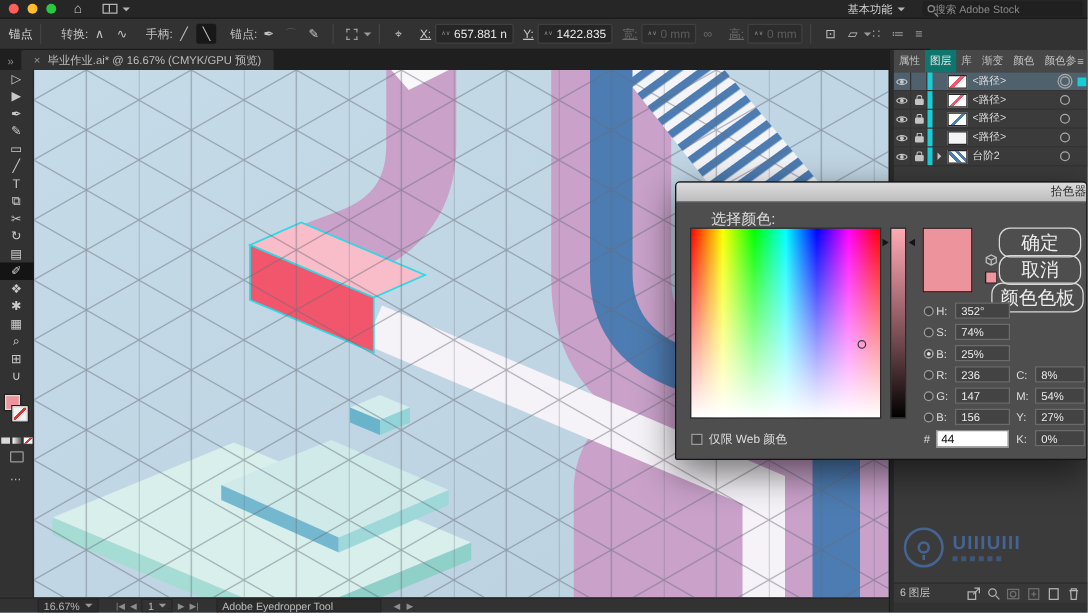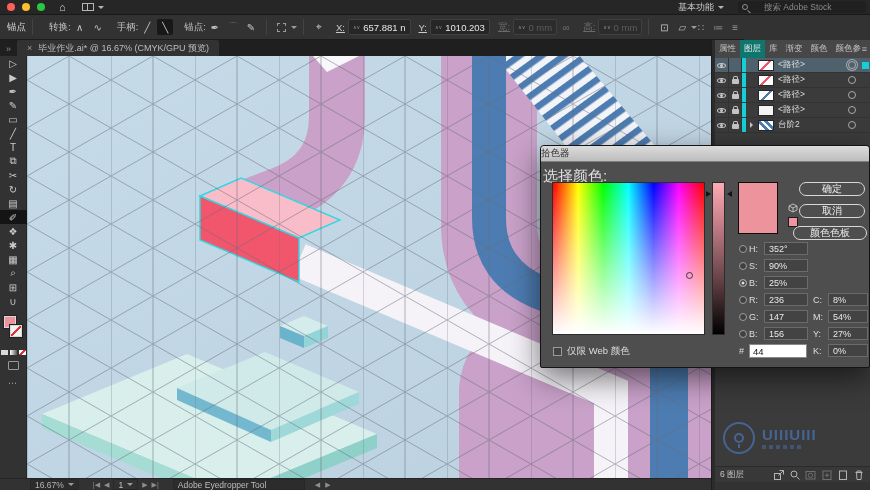--- a/index.html
+++ b/index.html
@@ -9,21 +9,21 @@
 
 .titlebar{position:absolute;left:0;top:0;width:870px;height:15px;background:#262626;border-bottom:1px solid #191919;display:flex;align-items:center;z-index:30}
 .light{width:8px;height:8px;border-radius:50%;margin-left:7px}
 .l-red{background:#ff5f57}.l-yel{background:#febc2e}.l-grn{background:#28c840}
 .home{margin-left:14px;font-size:11px;color:#c9c9c9;line-height:10px}
 .wsicon{margin-left:16px;width:12px;height:8px;border:1px solid #b5b5b5;position:relative}
 .wsicon::before{content:"";position:absolute;left:4px;top:0;bottom:0;width:1px;background:#b5b5b5}
 .chev{width:0;height:0;border:3px solid transparent;border-top-color:#b5b5b5;margin-left:4px;margin-top:3px}
 .apptitle{position:absolute;left:0;right:0;text-align:center;font-size:9px;color:#c6c6c6}
 .ws-name{position:absolute;right:146px;display:flex;align-items:center;font-size:9px;color:#cfcfcf}
-.search{position:absolute;right:4px;width:128px;height:12px;background:#202020;border-radius:2px;display:flex;align-items:center;padding:0 4px;gap:16px}
+.search{position:absolute;right:4px;width:128px;height:12px;background:#202020;border-radius:2px;display:flex;align-items:center;padding:0 4px;gap:0}
 .mag{width:6px;height:6px;border:1px solid #8f8f8f;border-radius:50%;position:relative;flex:none}
 .mag::after{content:"";position:absolute;left:5px;top:5px;width:4px;height:1px;background:#8f8f8f;transform:rotate(45deg);transform-origin:0 0}
 .search input{background:transparent;border:none;outline:none;color:#9a9a9a;font-size:8.5px;width:100%;font-family:inherit}
 .search input::placeholder{color:#8a8a8a}
 
 
 .controlbar{position:absolute;left:0;top:15px;width:744px;height:25px;background:#323232;border-bottom:1px solid #1c1c1c;display:flex;align-items:center;z-index:29}
 .cb-lab{color:#dcdcdc;margin-left:7px;font-size:9.5px}
 .cb-glab{color:#c3c3c3;margin-left:10px;font-size:9.5px}
 .vsep{width:1px;height:16px;background:#434343;margin:0 6px}
@@ -114,33 +114,33 @@
 .wmark{position:absolute;left:8px;top:374px;width:142px;height:48px;display:flex;align-items:center;gap:7px;opacity:.92}
 .wcirc{width:32px;height:32px;border:2.5px solid #47689b;border-radius:50%;display:flex;align-items:center;justify-content:center;flex:none}
 .bulb{width:10px;height:10px;border:2px solid #47689b;border-radius:50%;position:relative}
 .bulb::after{content:"";position:absolute;left:2px;top:9px;width:2px;height:4px;background:#47689b}
 .wtxt{color:#47689b;font-weight:bold;font-size:15px;letter-spacing:1px;line-height:14px}
 .wdots{display:flex;gap:3px;margin-top:3px}
 .wdots span{width:4px;height:4px;background:#47689b;opacity:.65}
 
 
 .dlg{position:absolute;left:540px;top:145px;width:330px;height:223px;background:#4e4e4e;border:1px solid #141414;border-radius:4px 4px 2px 2px;box-shadow:0 10px 30px rgba(0,0,0,.55);z-index:40}
-.dtitle{height:16px;background:linear-gradient(#dcdcdc,#bdbdbd);border-bottom:1px solid #7f7f7f;border-radius:3px 3px 0 0;display:flex;align-items:center;justify-content:flex-start;color:#2e2e2e;font-size:9.5px}
-.dsel{position:absolute;left:2px;top:21px;color:#dedede;font-size:15px}
+.dtitle{height:16px;background:linear-gradient(#dcdcdc,#bdbdbd);border-bottom:1px solid #7f7f7f;border-radius:3px 3px 0 0;display:flex;align-items:center;justify-content:flex-end;color:#2e2e2e;font-size:9.5px}
+.dsel{position:absolute;left:28px;top:21px;color:#dedede;font-size:12px}
 .cfield{position:absolute;left:11px;top:36px;width:153px;height:153px;border:1px solid #2c2c2c;
  background:linear-gradient(to top,#fff,rgba(255,255,255,0)),
  linear-gradient(to right,#f00,#ff0 16.6%,#0f0 33.3%,#0ff 50%,#00f 66.6%,#f0f 83.3%,#f00)}
 .cmark{position:absolute;left:133px;top:89px;width:7px;height:7px;border:1.5px solid #3a3a3a;border-radius:50%}
 .cslider{position:absolute;left:171px;top:36px;width:13px;height:153px;border:1px solid #2c2c2c;background:linear-gradient(#ffaab4,#c27d86 28%,#6b454b 62%,#000 100%)}
 .sarrL{position:absolute;left:165px;top:45px;width:0;height:0;border:3.5px solid transparent;border-left:5px solid #141414;border-right:none}
 .sarrR{position:absolute;left:186px;top:45px;width:0;height:0;border:3.5px solid transparent;border-right:5px solid #141414;border-left:none}
 .prev{position:absolute;left:197px;top:36px;width:40px;height:52px;background:#ec939c;border:1px solid #0e0e0e}
 .gcube{position:absolute;left:246px;top:56px}
 .minisw{position:absolute;left:247px;top:71px;width:10px;height:10px;background:#f0959f;border:1px solid #1c1c1c}
-.dbtn{position:absolute;left:258px;width:66px;height:14px;border:1.3px solid #d8d8d8;border-radius:9px;background:transparent;color:#ededed;font-size:10px;display:flex;align-items:center;justify-content:center;font-family:Liberation Sans, sans-serif}
+.dbtn{position:absolute;left:258px;width:66px;height:24px;border:1.3px solid #d8d8d8;border-radius:9px;background:transparent;color:#ededed;font-size:15px;display:flex;align-items:center;justify-content:center;font-family:Liberation Sans, sans-serif}
 .b-ok{top:36px}.b-cancel{top:58px}.b-sw{top:80px;left:252px;width:74px}
 .frow{position:absolute;display:flex;align-items:center;gap:2px}
 .rad{width:8px;height:8px;border:1px solid #9c9c9c;border-radius:50%;background:#404040;flex:none}
 .rad.on{background:#e2e2e2;box-shadow:inset 0 0 0 1.5px #404040}
 .flab{width:13px;color:#dedede;font-size:9px;flex:none}
 .vbox{width:44px;height:13px;background:#434343;border:1px solid #6b6b6b;color:#e9e9e9;font-size:9px;display:flex;align-items:center;padding-left:4px}
 .vbox.w40{width:40px}
 .hexin{width:58px;height:14px;background:#fff;border:1px solid #888;color:#111;font-size:9.5px;padding:0 3px;font-family:inherit}
 .cbrow{position:absolute;left:12px;top:199px;display:flex;align-items:center;gap:5px}
 .cb{width:9px;height:9px;border:1px solid #9a9a9a;background:#424242}
@@ -189,21 +189,21 @@
     <span class="vsep"></span>
     <span class="ib">⌖</span>
     <span class="ul">X:</span>
     <span class="num">
       <span class="spin">∧∨</span>
       <span>657.881 n</span>
     </span>
     <span class="ul">Y:</span>
     <span class="num">
       <span class="spin">∧∨</span>
-      <span>1010.203</span>
+      <span>1422.835</span>
     </span>
     <span class="ul dim">宽:</span>
     <span class="num dis">
       <span class="spin">∧∨</span>
       <span>0 mm</span>
     </span>
     <span class="ib dim">∞</span>
     <span class="ul dim">高:</span>
     <span class="num dis">
       <span class="spin">∧∨</span>
@@ -506,21 +506,21 @@
     <button class="dbtn b-sw">颜色色板</button>
 
     <span class="frow" style="left:198px;top:96px">
       <span class="rad"></span>
       <span class="flab">H:</span>
       <span class="vbox">352°</span>
     </span>
     <span class="frow" style="left:198px;top:113px">
       <span class="rad"></span>
       <span class="flab">S:</span>
-      <span class="vbox">90%</span>
+      <span class="vbox">74%</span>
     </span>
     <span class="frow" style="left:198px;top:130px">
       <span class="rad on"></span>
       <span class="flab">B:</span>
       <span class="vbox">25%</span>
     </span>
     <span class="frow" style="left:198px;top:147px">
       <span class="rad"></span>
       <span class="flab">R:</span>
       <span class="vbox">236</span>

